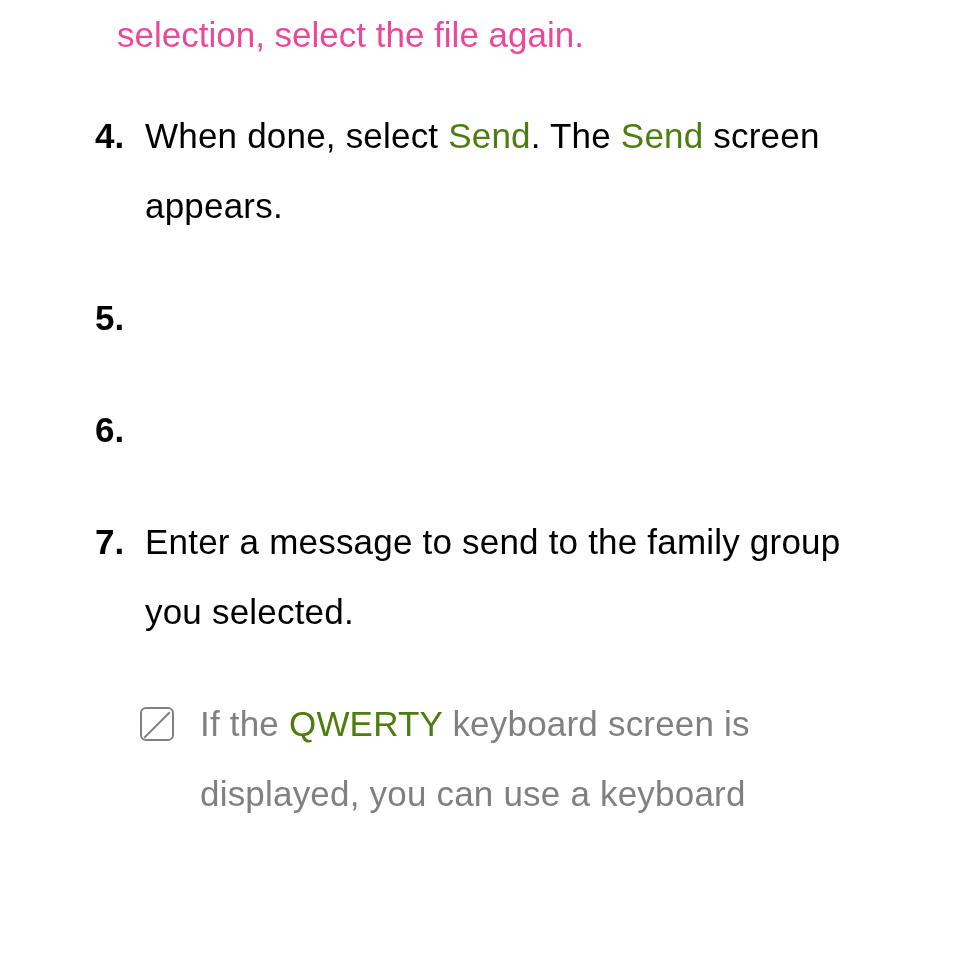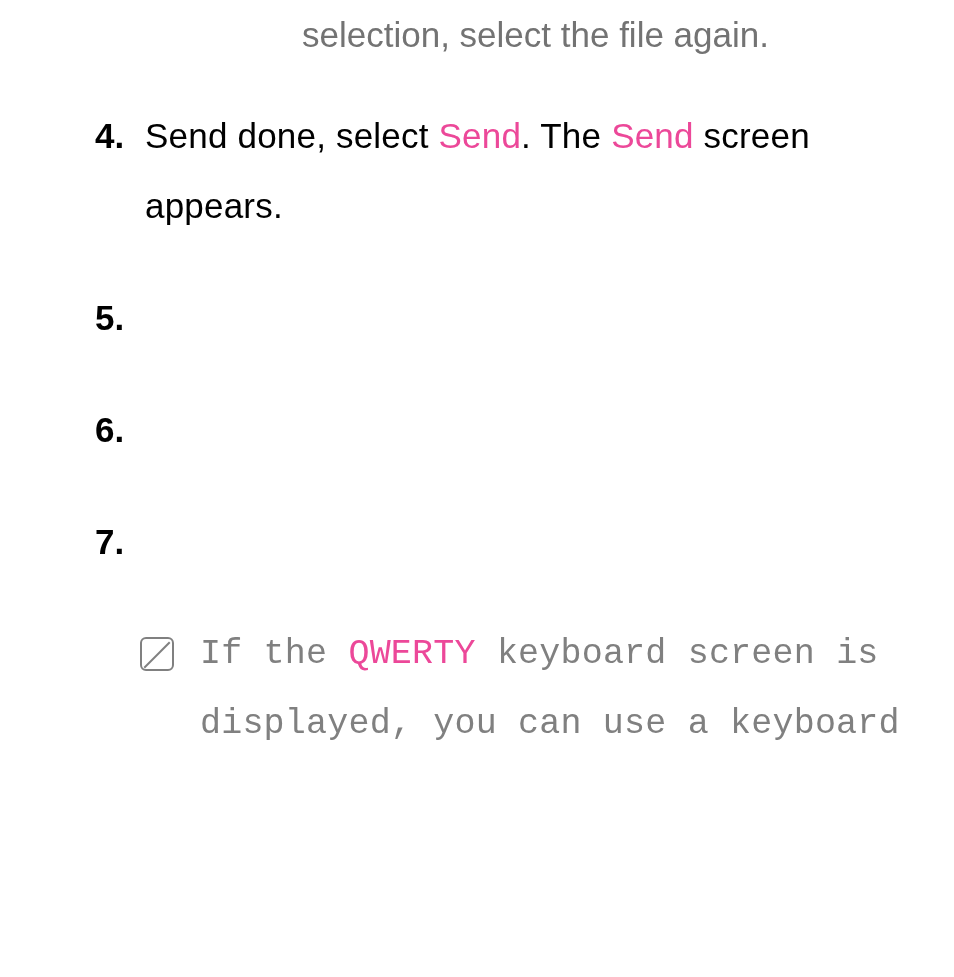--- a/index.html
+++ b/index.html
@@ -11,43 +11,42 @@
       width: 954px;
       height: 977px;
       background: #ffffff;
       font-family: Arial, Helvetica, sans-serif;
       font-size: 35px;
       color: #000000;
       padding-top: 10px;
       overflow: hidden;
     }
     .continuation {
-      color: #737373;
+      color: #ec4899;
       margin-left: 117px;
       line-height: 1.4;
-      text-align: center;
     }
     .list-item {
       display: flex;
       margin-top: 42px;
       padding-left: 95px;
       line-height: 2.0;
     }
     .list-number {
       font-weight: bold;
       min-width: 50px;
       flex-shrink: 0;
     }
     .list-body {
       flex: 1;
       padding-right: 50px;
       letter-spacing: 0.2px;
     }
     .highlight-blue {
-      color: #ec4899;
+      color: #4d7c0f;
     }
     .note-row {
       display: flex;
       margin-top: 42px;
       padding-left: 140px;
       line-height: 2.0;
       color: #808080;
     }
     .note-icon-wrap {
       min-width: 60px;
@@ -71,41 +70,41 @@
       height: 2px;
       background: #808080;
       top: 15px;
       left: -3px;
       transform: rotate(-45deg);
     }
     .note-body {
       flex: 1;
       padding-right: 50px;
       letter-spacing: 0.2px;
-      font-family: Liberation Mono, monospace;
     }
   </style>
 </head>
 <body>
 
 <div class="continuation">selection, select the file again.</div>
 
 <div id="list-container">
     <div class="list-item">
       <div class="list-number">4.</div>
-      <div class="list-body"><span>Send done, select </span><span class="highlight-blue">Send</span><span>. The </span><span class="highlight-blue">Send</span><span> screen appears.</span></div>
+      <div class="list-body"><span>When done, select </span><span class="highlight-blue">Send</span><span>. The </span><span class="highlight-blue">Send</span><span> screen appears.</span></div>
     </div>
     <div class="list-item">
       <div class="list-number">5.</div>
     </div>
     <div class="list-item">
       <div class="list-number">6.</div>
     </div>
     <div class="list-item">
       <div class="list-number">7.</div>
+      <div class="list-body"><span>Enter a message to send to the family group you selected.</span></div>
     </div>
   </div>
 
 <div class="note-row">
   <div class="note-icon-wrap">
     <span class="note-icon"></span>
   </div>
   <div class="note-body" id="note-body"><span>If the </span><span class="highlight-blue">QWERTY</span><span> keyboard screen is displayed, you can use a keyboard</span></div>
 </div>
 

